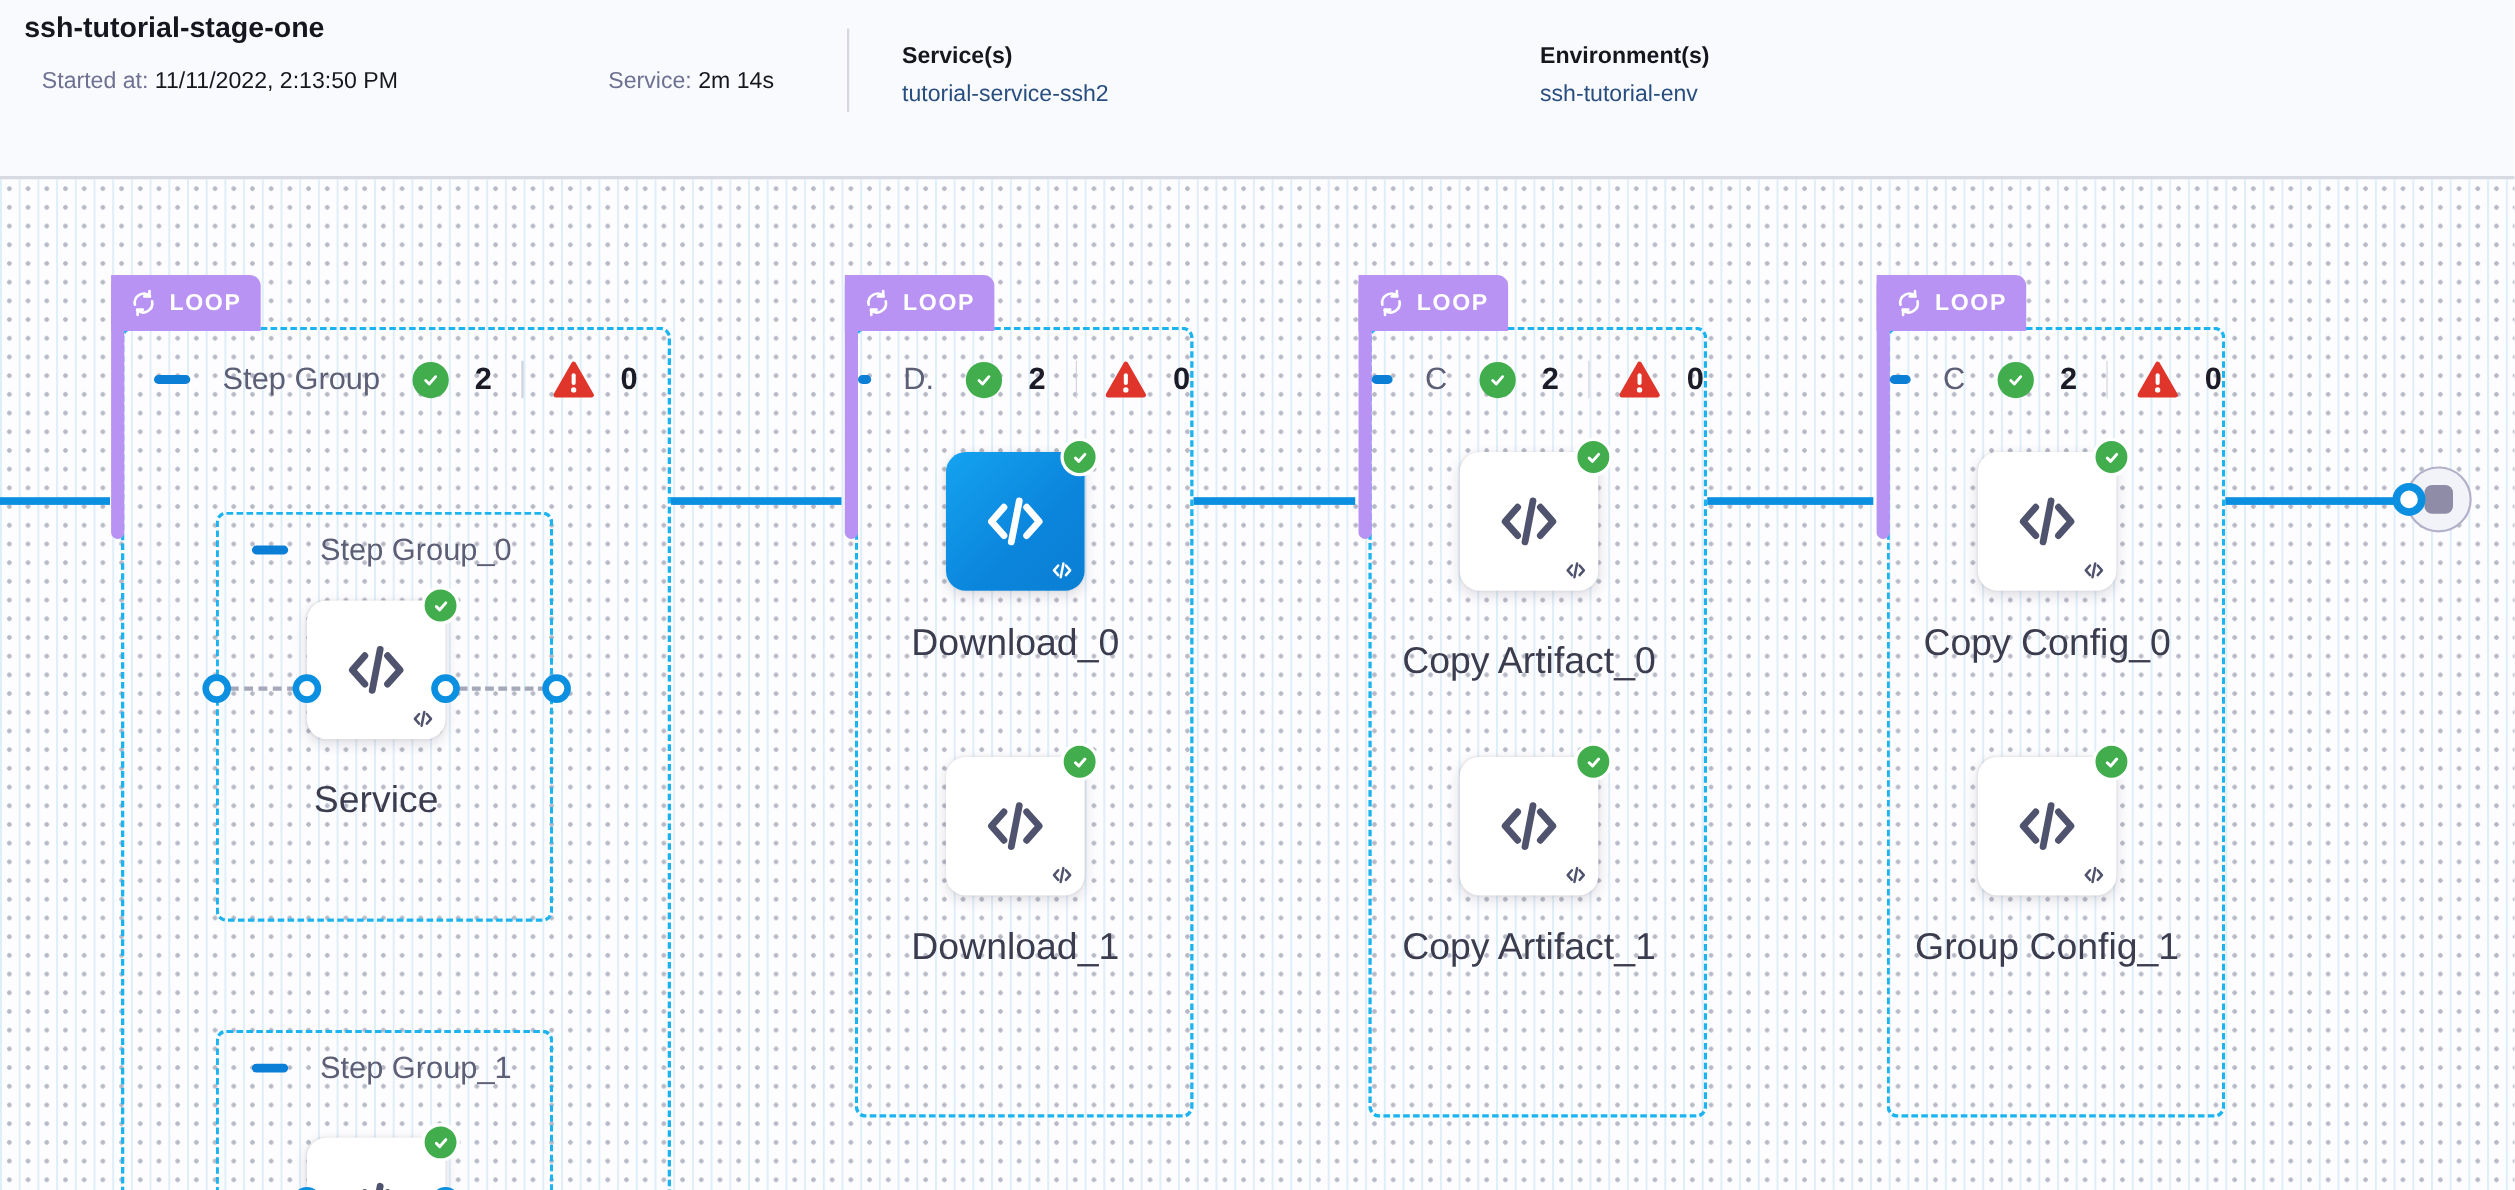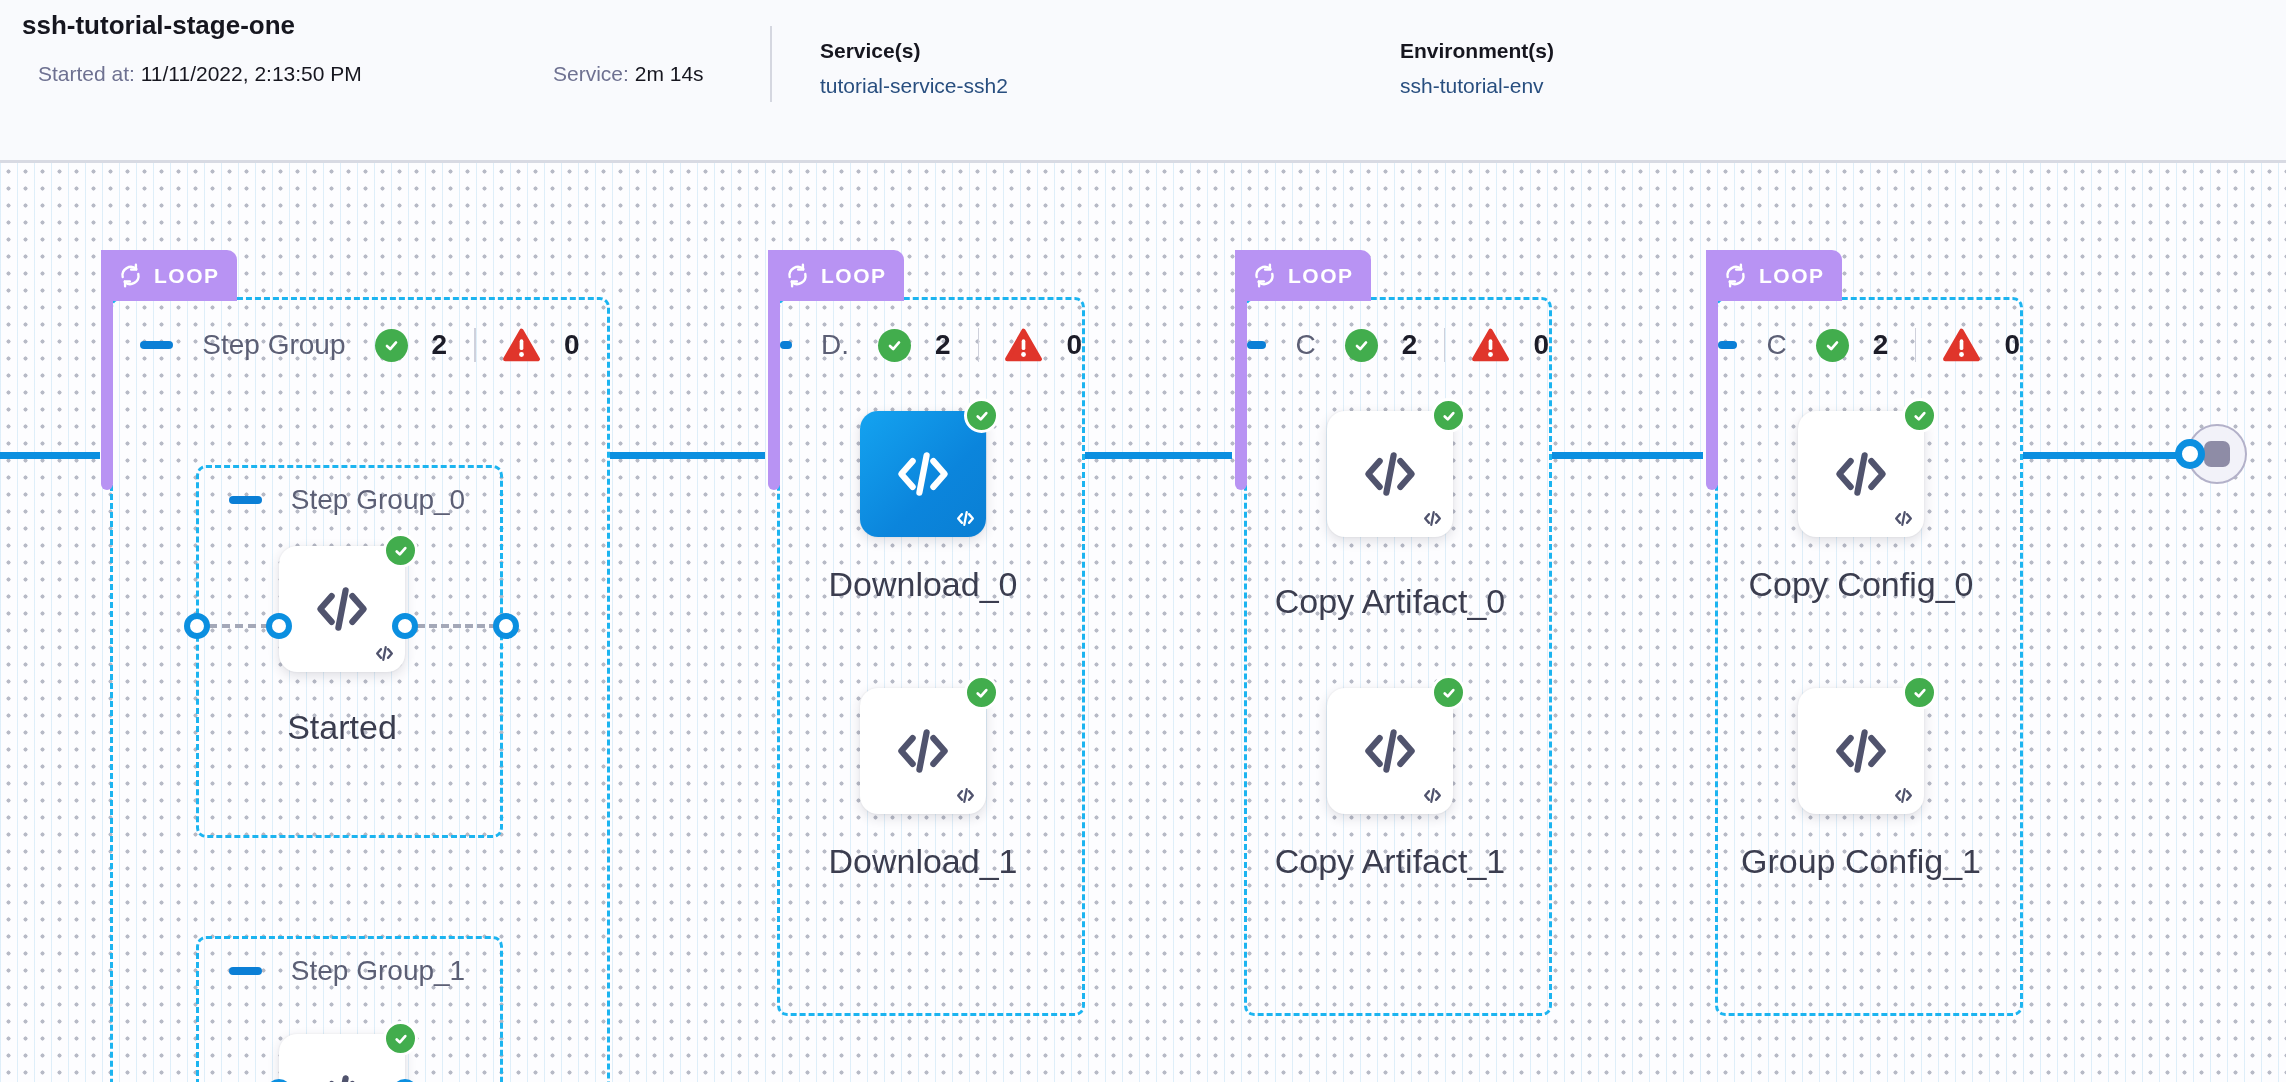--- a/index.html
+++ b/index.html
@@ -150,21 +150,21 @@
             <path d="M8 7 3.6 12 8 17"></path>
             <path d="M16 7l4.4 5L16 17"></path>
             <path d="M13.4 4.8 10.6 19.2"></path>
           </svg>
         <div class="node-badge">
             <svg viewBox="0 0 16 16" fill="none" stroke="#fff" stroke-width="2.4" stroke-linecap="round" stroke-linejoin="round">
               <path d="M4.2 8.4 6.9 11l4.9-5.6"></path>
             </svg>
           </div>
       </div>
-      <div class="step-label" style="top:240px">Started</div>
+      <div class="step-label" style="top:240px">Service</div>
     </div>
 
     <div class="group" style="left:83px;top:636px;width:307px;height:420px">
       <div class="ghead inner">
         <div class="dash"></div>
         <div class="gname">Step Group_1</div>
       </div>
       <div class="dot" style="left:67px;top:140px"></div>
       <div class="dot" style="left:193px;top:140px"></div>
       <div class="step-card" style="left:80px;top:95px">

